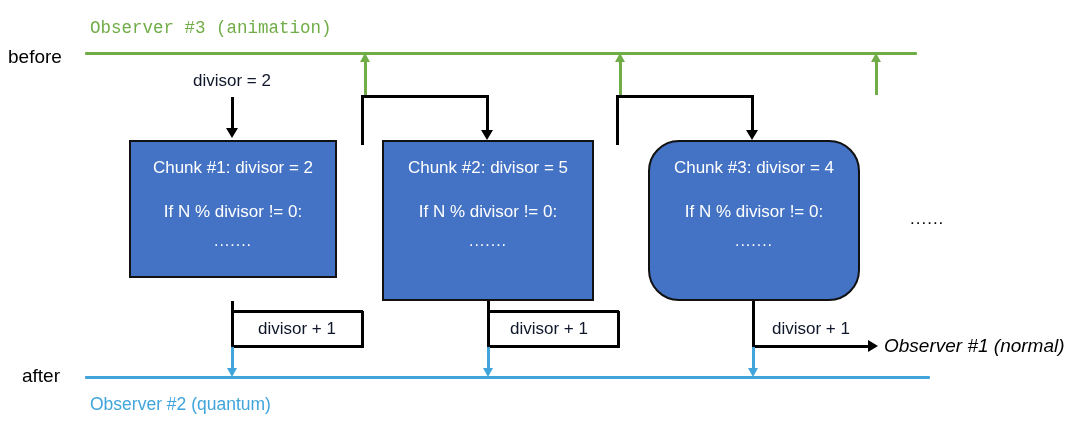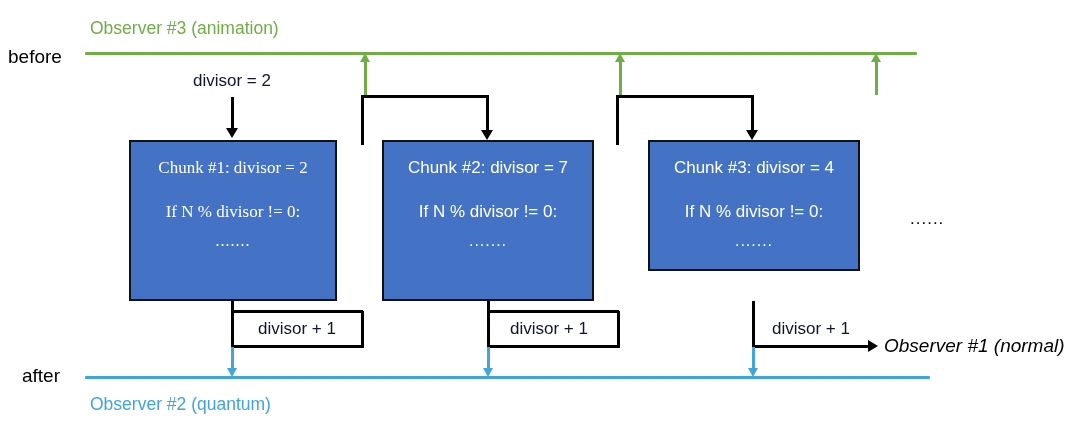--- a/index.html
+++ b/index.html
@@ -17,21 +17,21 @@
   }
   .txt { position: absolute; white-space: nowrap; line-height: 1; }
 
   
   .side-label {
     font-size: 19px;
     color: #000000;
   }
   
   .obs-label { font-size: 17.5px; }
-  .obs-green { color: #70AD47; }
+  .obs-green { color: #70AD47; font-family: Liberation Mono, monospace; }
   .obs-blue  { color: #41A5DC; }
   .obs-black { color: #000000; font-size: 19px; }
 
   
   .tl {
     position: absolute;
     height: 3px;
     border-radius: 1px;
   }
   .tl-green { background: #70AD47; }
@@ -103,33 +103,33 @@
   <div class="tl tl-blue" style="left:85px; top:376px; width:845px;"></div>
 
   <div class="txt obs-label obs-blue" style="left:90px; top:396px;">Observer #2 (quantum)</div>
 
   <div class="txt obs-black" style="left:884px; top:336px;font-style:italic;">Observer #1 (normal)</div>
 
   <div class="txt edge-label" style="left:193px; top:72px;">divisor = 2</div>
   <div class="seg seg-v" style="left:231px; top:97px; height:34px;"></div>
   <div class="ah ah-down-black" style="left:226px; top:128px;"></div>
 
-  <div class="chunk" style="left:129px; top:140px; width:208px; height:161px;font-family:Liberation Serif, serif;">
+  <div class="chunk" style="left:129px; top:140px; width:208px; height:138px;">
     <div class="line1">Chunk #1: divisor = 2</div>
     <div class="line2">If N % divisor != 0:</div>
     <div class="dots">.......</div>
   </div>
 
   <div class="chunk" style="left:382px; top:140px; width:212px; height:161px;">
-    <div class="line1">Chunk #2: divisor = 7</div>
+    <div class="line1">Chunk #2: divisor = 5</div>
     <div class="line2">If N % divisor != 0:</div>
     <div class="dots">.......</div>
   </div>
 
-  <div class="chunk" style="left:648px; top:140px; width:212px; height:131px;">
+  <div class="chunk" style="left:648px; top:140px; width:212px; height:161px;border-radius:31px;">
     <div class="line1">Chunk #3: divisor = 4</div>
     <div class="line2">If N % divisor != 0:</div>
     <div class="dots">.......</div>
   </div>
 
   <div class="txt ellipsis-right" style="left:910px; top:210px;">......</div>
 
   <div class="gseg" style="left:364px; top:60px; height:35px;"></div>
   <div class="ah ah-up-green" style="left:360px; top:53px;"></div>
 

